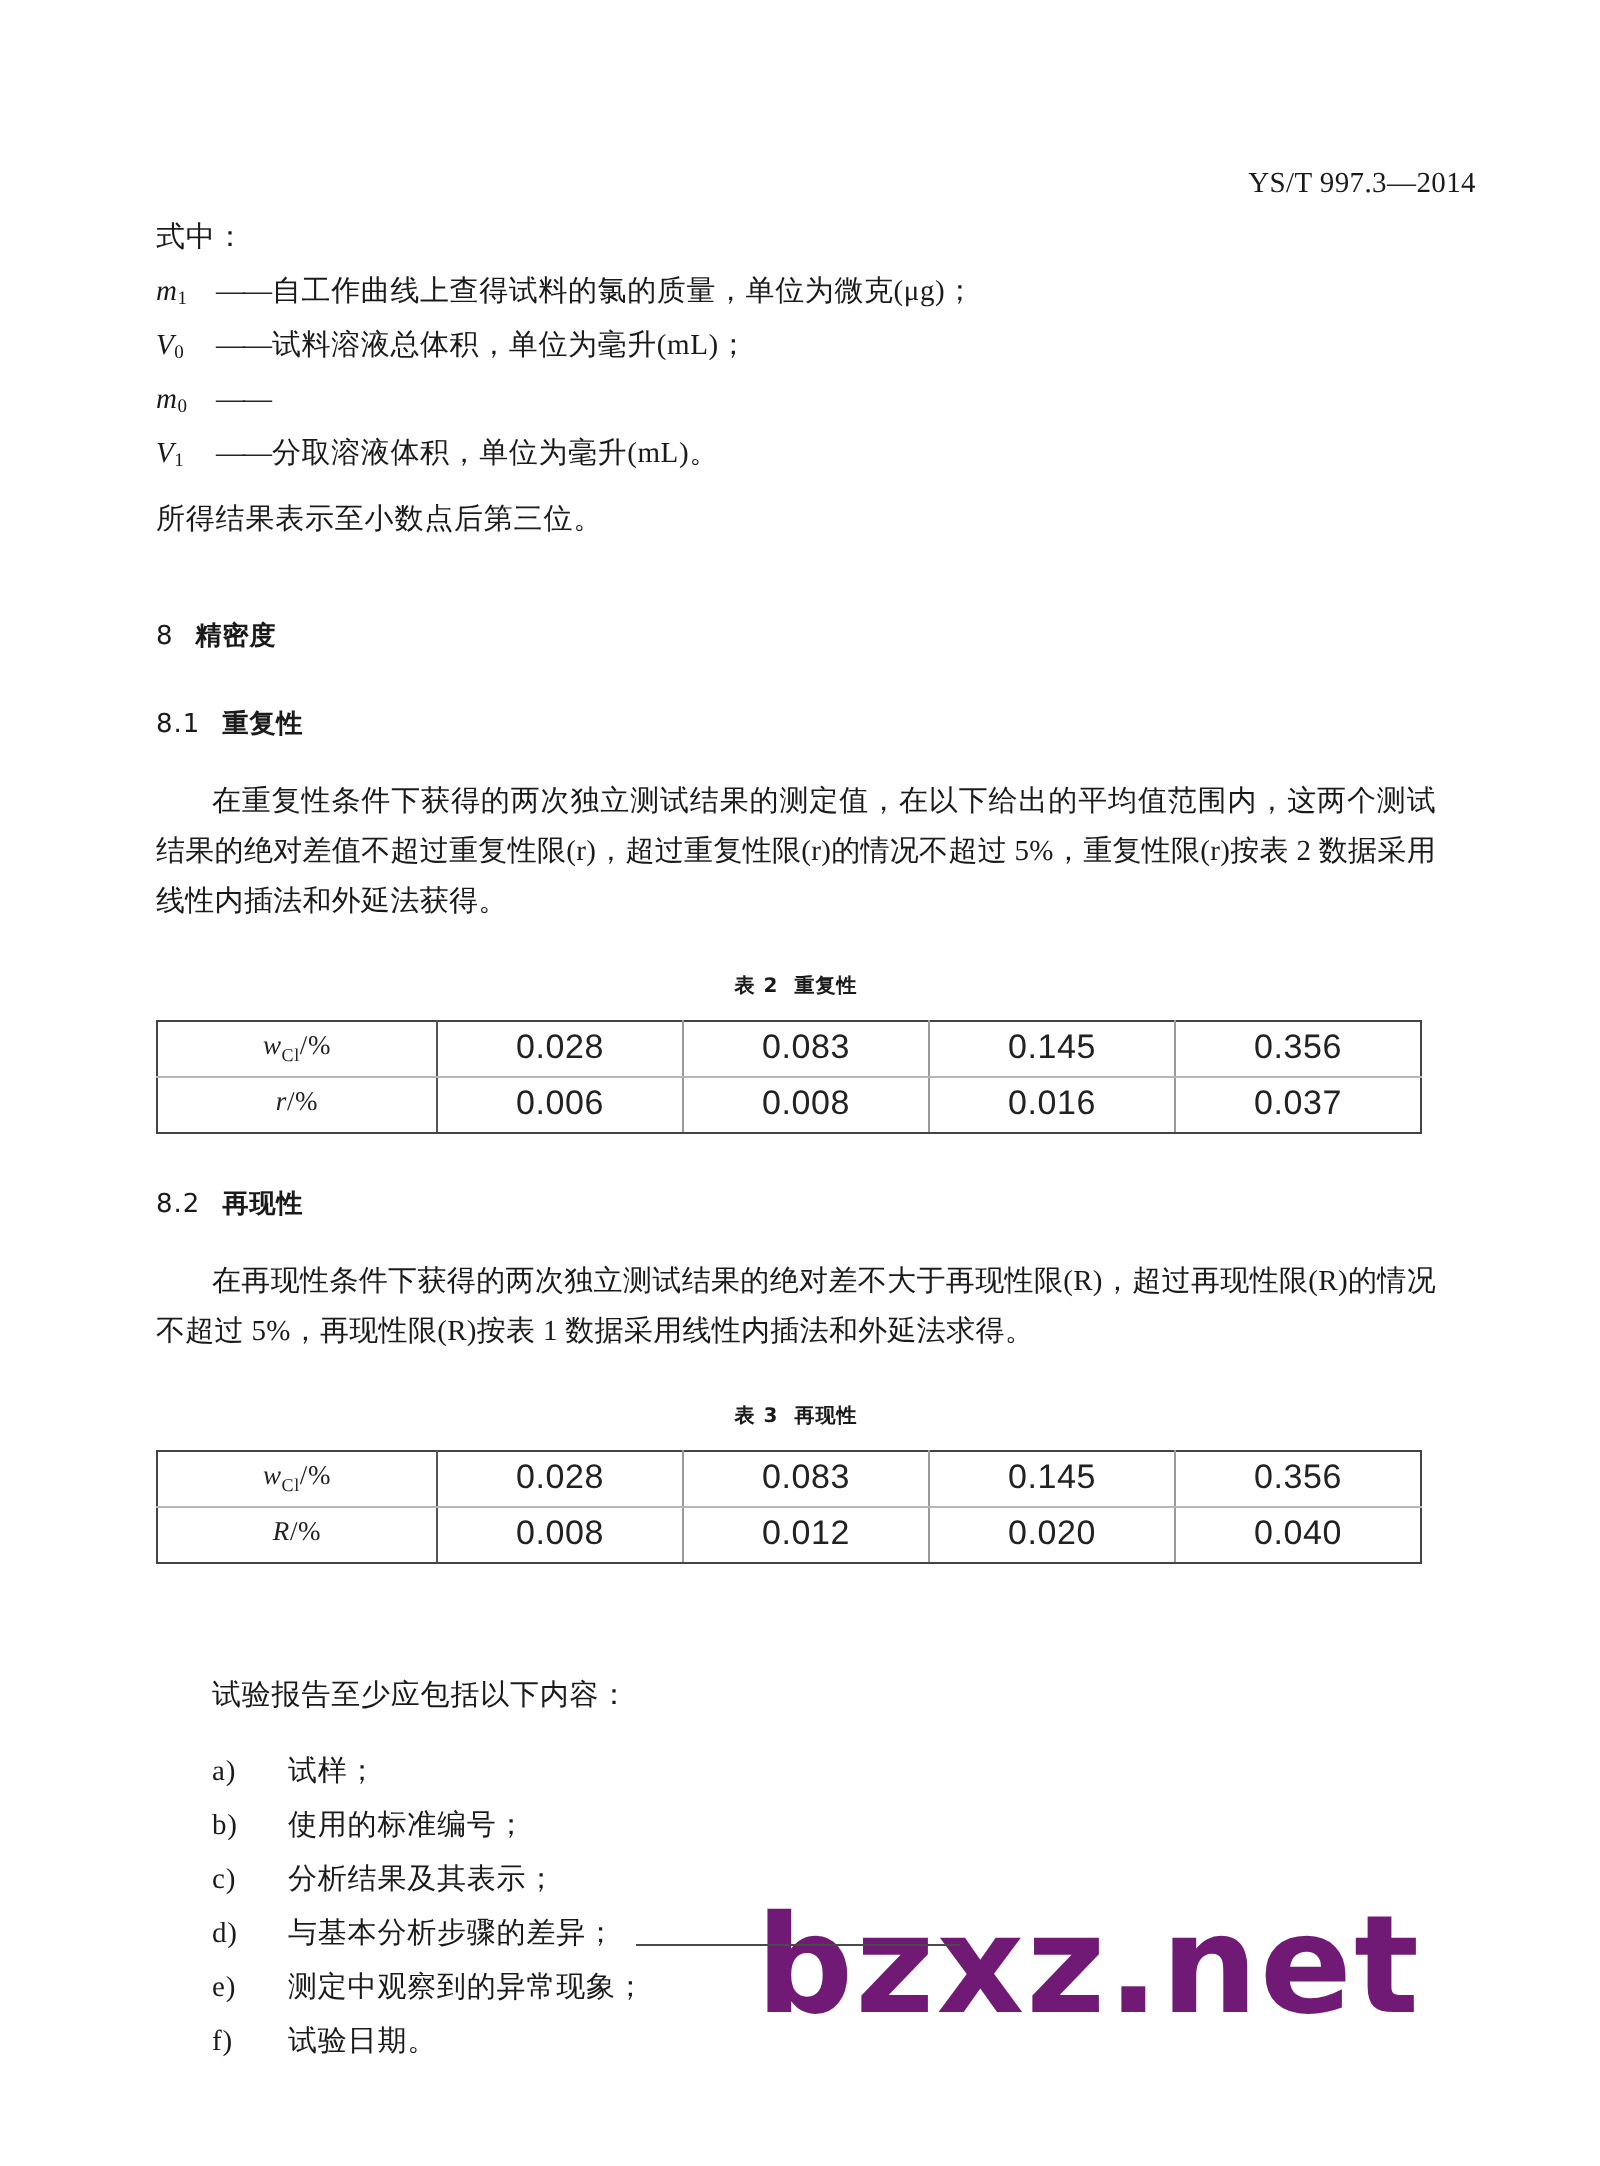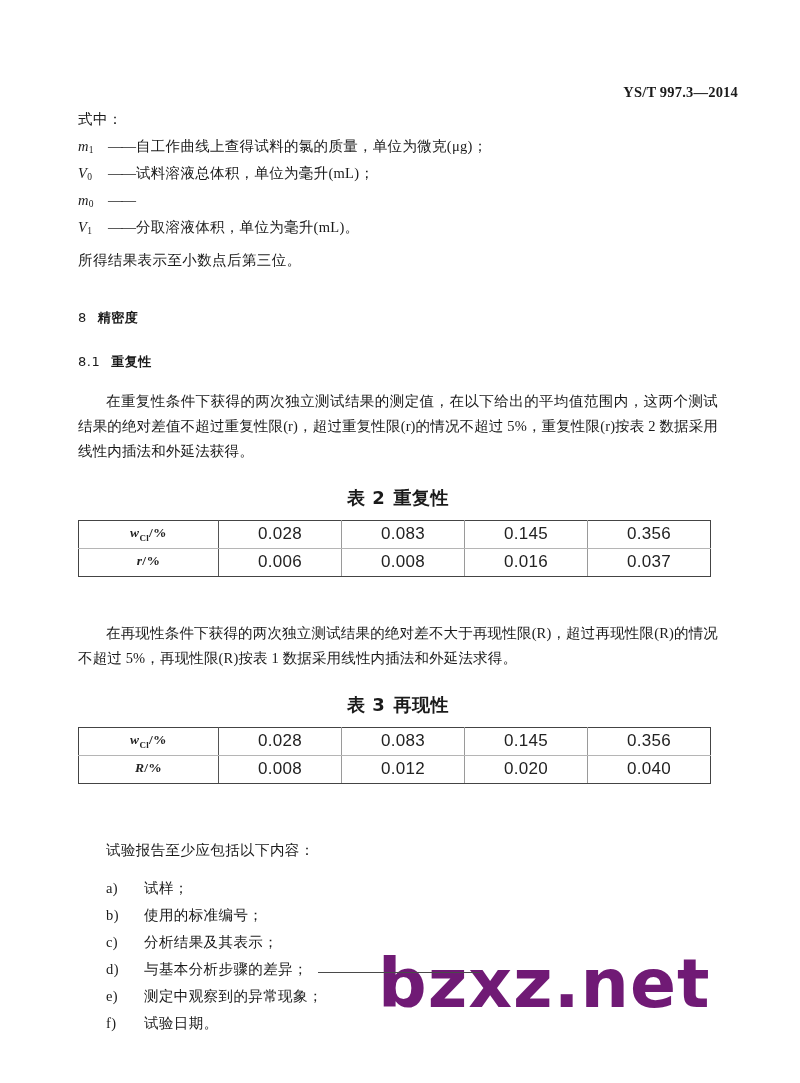--- a/index.html
+++ b/index.html
@@ -43,21 +43,21 @@
     position: absolute;
     top: 84px;
     right: 62px;
     font-family: "Liberation Sans", "DejaVu Sans", sans-serif;
     font-size: 14.5px;
     letter-spacing: 0.2px;
     white-space: nowrap;
     z-index: 2;
   }
   .header .code {
-    font-weight: 700;
+    font-weight: 400;
     font-family: "Liberation Serif", serif;
   }
 
   
   .content {
     position: absolute;
     left: 78px;
     top: 112px;
     width: 640px;
     z-index: 2;
@@ -131,21 +131,21 @@
     letter-spacing: 0.15px;
     text-align: justify;
     text-justify: inter-ideograph;
     margin: 18px 0 0 0;
     text-indent: 28px;
   }
 
   
   .table-caption {
     font-family: "DejaVu Sans", "Liberation Sans", sans-serif;
-    font-size: 18px;
+    font-size: 10px;
     font-weight: 700;
     text-align: center;
     letter-spacing: 0.5px;
     margin: 22px 0 10px 0;
   }
   .table-caption .gap { display: inline-block; width: 8px; }
 
   table.data {
     border-collapse: collapse;
     width: 632px;
@@ -160,21 +160,21 @@
     font-family: "Liberation Sans", "DejaVu Sans", sans-serif;
     letter-spacing: 0.3px;
     border-left: 1px solid #9a9a9a;
     border-right: 1px solid #9a9a9a;
     border-top: 1px solid #b5b5b5;
     border-bottom: 1px solid #b5b5b5;
     color: #222;
   }
   table.data tr:first-child td { border-top: 1.6px solid #444; }
   table.data tr:last-child  td { border-bottom: 1.6px solid #444; }
-  table.data td:first-child { border-left: 1.6px solid #444; border-right: 1.4px solid #555; font-weight: bold; }
+  table.data td:first-child { border-left: 1.6px solid #444; border-right: 1.4px solid #555; }
   table.data td:last-child  { border-right: 1.6px solid #444; }
   table.data td.rowhead {
     font-family: "Liberation Serif", "DejaVu Serif", serif;
     font-size: 13.5px;
     font-style: italic;
   }
   table.data td.rowhead sub {
     font-style: normal;
     font-size: 9px;
   }
@@ -300,20 +300,23 @@
           <td class="rowhead"><span>r</span><sub></sub><span class="unit">/%</span></td>
           <td>0.006</td>
           <td>0.008</td>
           <td>0.016</td>
           <td>0.037</td>
         </tr>
       </tbody>
     </table>
 
     <div class="sp-clause82"></div>
+    <h2 class="clause">
+      <span class="num">8.2</span><span>再现性</span>
+    </h2>
 
     <p class="body">在再现性条件下获得的两次独立测试结果的绝对差不大于再现性限(R)，超过再现性限(R)的情况不超过 5%，再现性限(R)按表 1 数据采用线性内插法和外延法求得。</p>
 
     <div class="table-caption">
       <span>表 3</span><span class="gap"></span><span>再现性</span>
     </div>
 
     <table class="data">
       <colgroup>
           <col class="c0">

